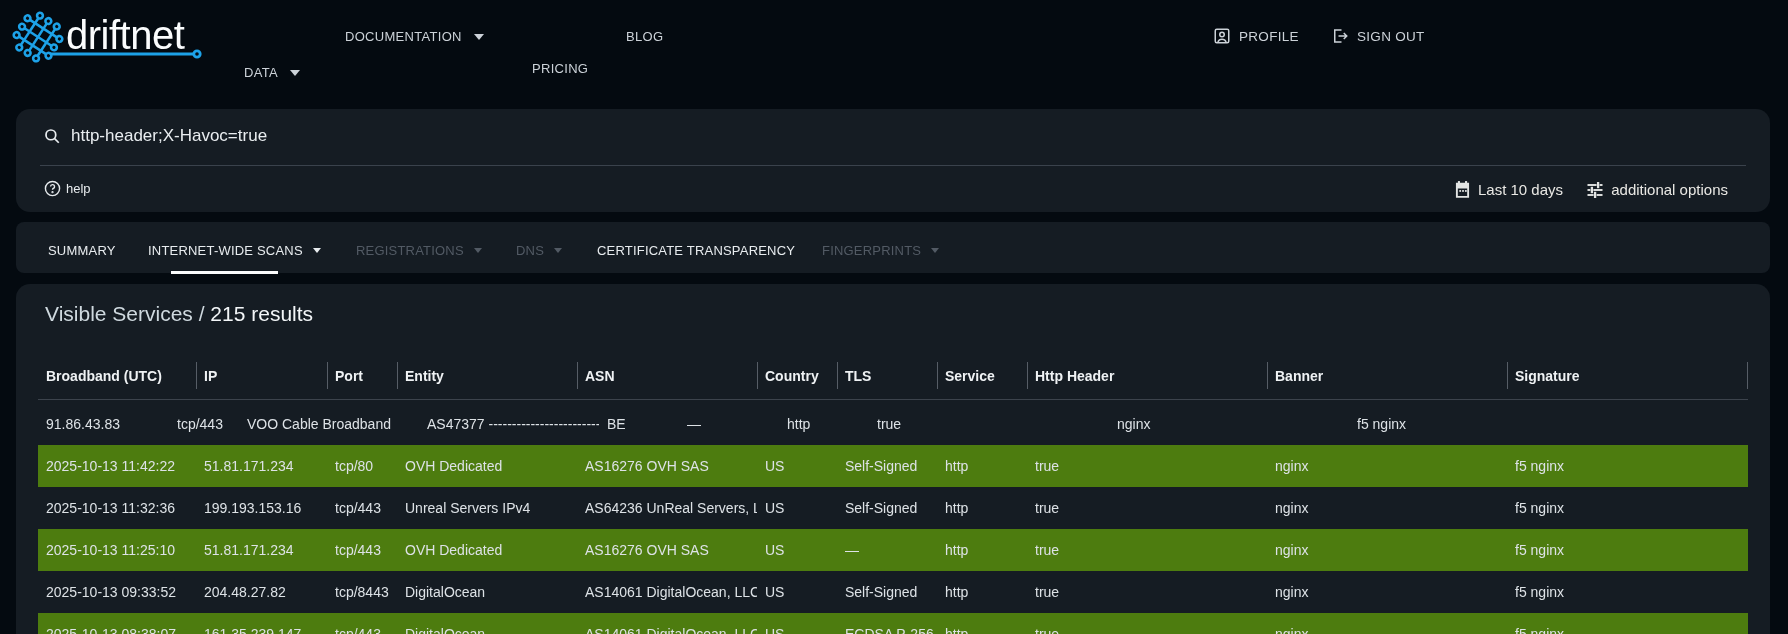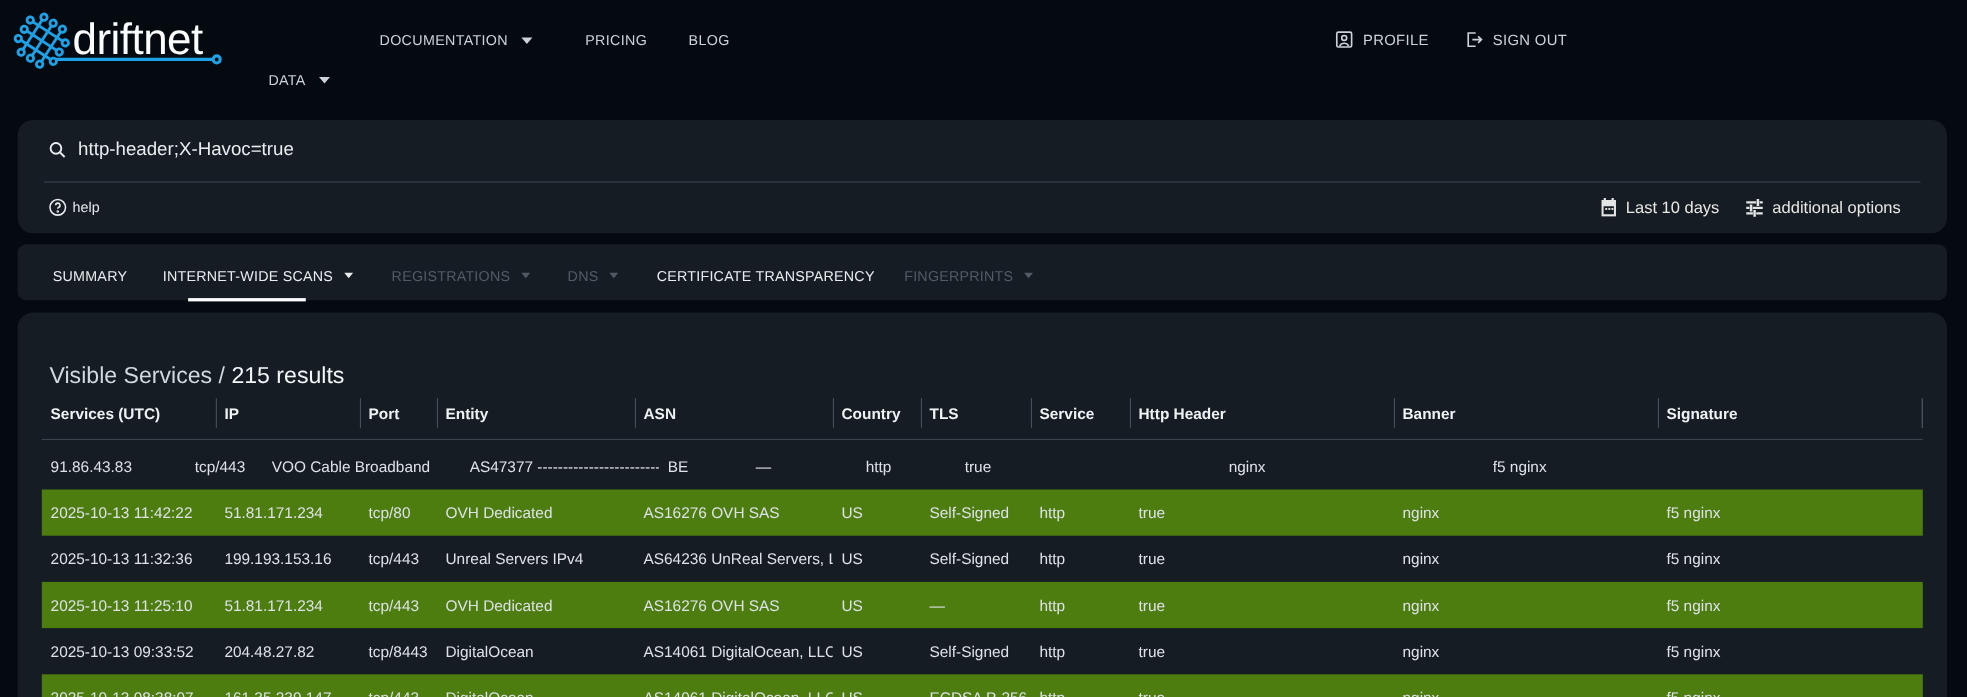--- a/index.html
+++ b/index.html
@@ -33,21 +33,21 @@
 .tab.on { color:#e8ecef; }
 .tab.off { color:#525a64; }
 .tcaret { display:inline-block; width:0; height:0; border-left:4.5px solid transparent;
   border-right:4.5px solid transparent; border-top:5.5px solid #e8ecef; margin-left:10px;
   vertical-align:middle; margin-bottom:2px; }
 .tcaret.dim { border-top-color:#525a64; }
 #underline { position:absolute; left:155px; top:49px; width:107px; height:3px; background:#fbfcfd; }
 
 #panel { position:absolute; left:16px; top:284px; width:1754px; height:420px;
   background:#151c23; border-radius:14px; }
-#title { position:absolute; left:29px; top:43px; font-size:21px; line-height:30px; color:#e2e7ea; }
+#title { position:absolute; left:29px; top:15px; font-size:21px; line-height:30px; color:#e2e7ea; }
 #actions { position:absolute; right:35px; top:35px; line-height:20px; color:#1fa3e2; font-size:12.5px;
   letter-spacing:0.2px; white-space:nowrap; }
 #actions .act { margin-left:12px; }
 #actions svg { vertical-align:middle; margin-right:8px; margin-bottom:2px; }
 
 #tbl { position:absolute; left:22px; top:68px; width:1710px; }
 .hrow + .row { margin-top:3px; }
 .hrow { display:flex; height:48px; border-bottom:1px solid #3c434c; position:relative; }
 .hcell { height:48px; line-height:48px; padding-left:8px; font-weight:bold; font-size:14px;
   color:#eff2f4; overflow:hidden; white-space:nowrap; position:relative; flex:none; }
@@ -89,21 +89,21 @@
             <circle cx="10" cy="19" r="2.9"></circle>
         </g>
         <line x1="40" y1="46" x2="183" y2="46" stroke-width="2.8"></line>
         <circle cx="187" cy="46" r="3.2" stroke-width="2.8"></circle>
       </g>
       <text x="56" y="41" font-size="40" letter-spacing="-0.5" fill="#fafcfd" font-family="Liberation Sans, sans-serif">driftnet</text>
     </svg>
   </div>
   <div class="navitem" style="left:244px;margin-top:36px;">DATA<span class="caret"></span></div>
   <div class="navitem" style="left:345px;">DOCUMENTATION<span class="caret"></span></div>
-  <div class="navitem" style="left:532px;">PRICING</div>
+  <div class="navitem" style="left:532px;margin-top:32px;">PRICING</div>
   <div class="navitem" style="left:626px;">BLOG</div>
   <div class="navitem" style="left:1213px;font-size:13.5px;">
     <svg class="navicon" width="18" height="18" viewBox="0 0 24 24" fill="none" stroke="#ccd2d8" stroke-width="2">
       <rect x="3" y="3" width="18" height="18" rx="2"></rect>
       <circle cx="12" cy="10" r="3"></circle>
       <path d="M6.5 20 a6 6 0 0 1 11 0"></path>
     </svg>PROFILE</div>
   <div class="navitem" style="left:1331px;font-size:13.5px;">
     <svg class="navicon" width="18" height="18" viewBox="0 0 24 24" fill="none" stroke="#ccd2d8" stroke-width="2">
       <path d="M14 4 H5 V20 H14"></path>
@@ -162,21 +162,21 @@
   <div class="tab off" style="left:500px;">DNS<span class="tcaret dim"></span></div>
   <div class="tab on" style="left:581px;">CERTIFICATE TRANSPARENCY</div>
   <div class="tab off" style="left:806px;">FINGERPRINTS<span class="tcaret dim"></span></div>
   <div id="underline"></div>
 </div>
 
 <div id="panel">
   <div id="title"><span style="color:#cfd9df">Visible Services / </span><span style="color:#f3f6f8">215 results</span></div>
   <div id="tbl">
     <div class="hrow">
-      <div class="hcell c1">Services (UTC)</div>
+      <div class="hcell c1">Broadband (UTC)</div>
         <div class="hcell c2">IP</div>
       <div class="hcell c3">Port</div>
         <div class="hcell c4">Entity</div>
       <div class="hcell c5">ASN</div>
         <div class="hcell c6">Country</div>
       <div class="hcell c7">TLS</div>
         <div class="hcell c8">Service</div>
       <div class="hcell c9">Http Header</div>
         <div class="hcell c10">Banner</div>
       <div class="hcell c11">Signature</div>

